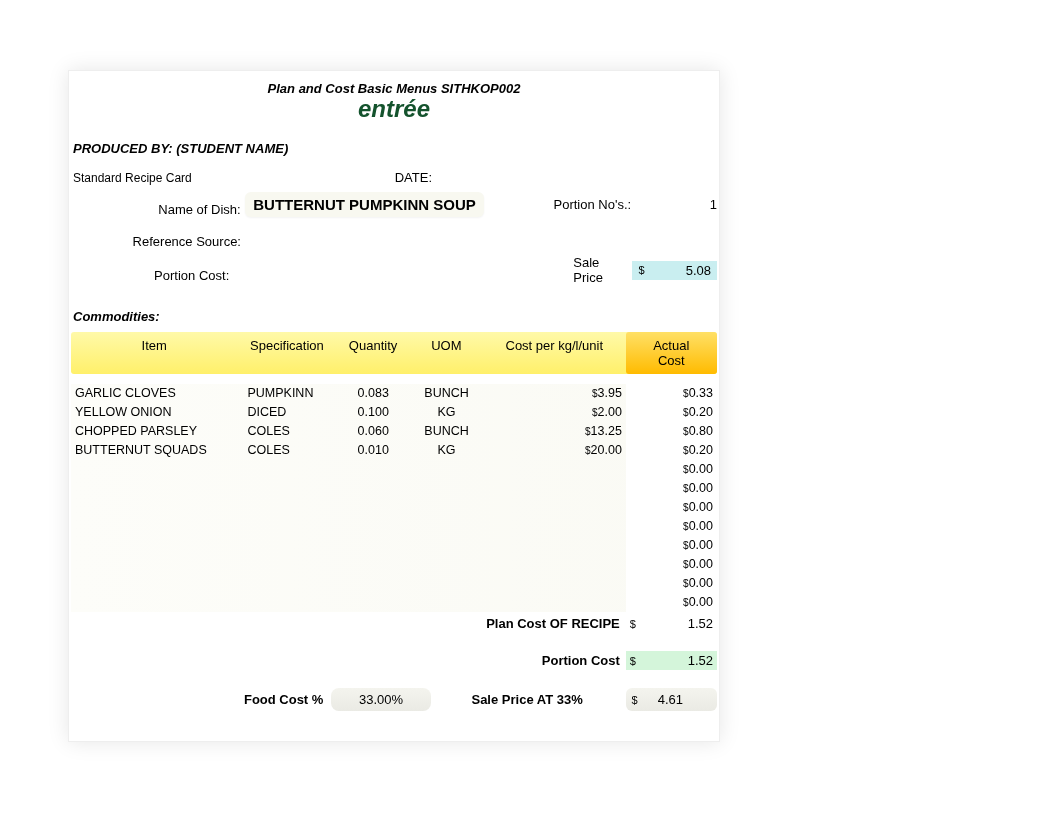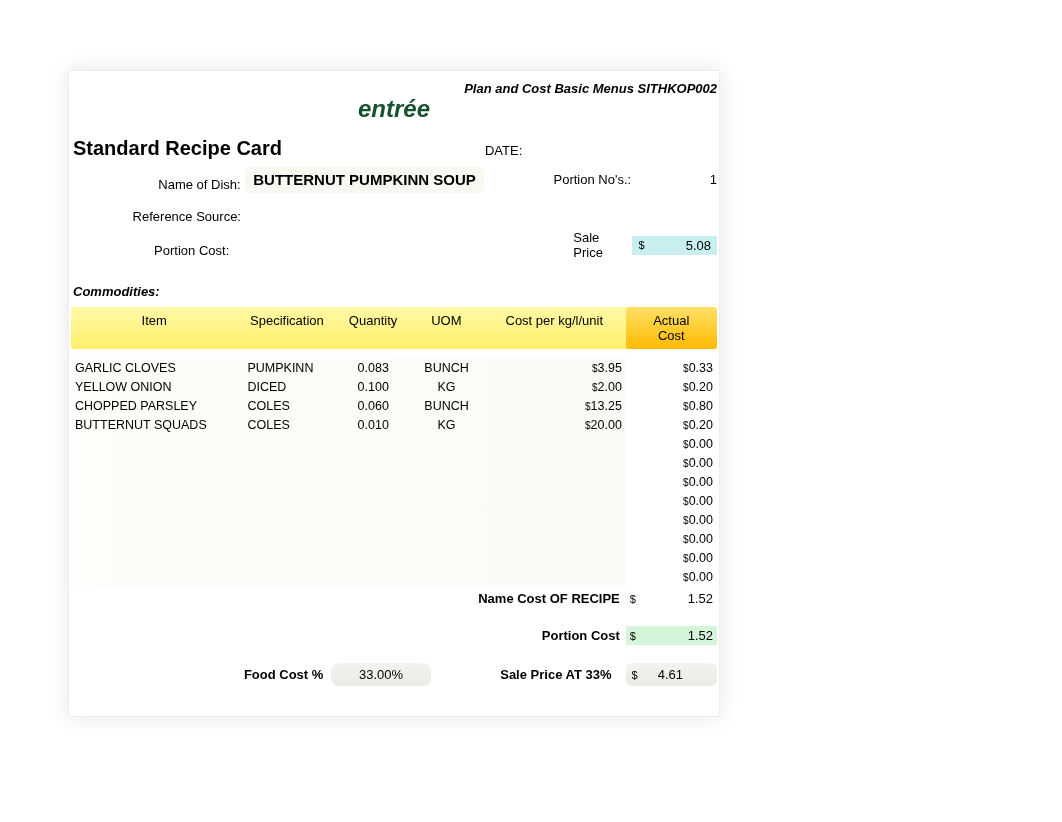--- a/index.html
+++ b/index.html
@@ -18,21 +18,21 @@
       position: absolute;
       left: 68px;
       top: 70px;
       width: 652px;
       background: #fff;
       box-shadow: 0 0 20px rgba(0,0,0,0.1);
       border: 1px solid #eee;
       padding: 8px 2px 30px 2px;
     }
     .course-title-row {
-      text-align: right;
+      text-align: center;
     }
     .course-title {
       font-weight: bold;
       font-style: italic;
       font-size: 13px;
     }
     .entree {
       color: #14532d;
       font-style: italic;
       font-size: 24px;
@@ -46,22 +46,22 @@
       font-weight: bold;
       margin-top: 18px;
       padding-left: 2px;
     }
     .recipe-title-row {
       display: flex;
       align-items: baseline;
       margin-top: 14px;
     }
     .recipe-title {
-      font-size: 20px;
-      font-weight: bold;
+      font-size: 12px;
+      font-weight: normal;
       padding-left: 2px;
       text-align: center;
     }
     .date-label {
       font-size: 13px;
       margin-left: 203px;
     }
     .field-row {
       display: flex;
       align-items: center;
@@ -201,24 +201,24 @@
     .food-cost-val {
       width: 100px;
       background: linear-gradient(#f4f4ee, #eaeae4);
       border-radius: 8px;
       text-align: center;
       font-size: 13px;
       padding: 4px 0;
     }
     .sale33-label {
       width: 196px;
-      text-align: right;
-      font-weight: bold;
-      font-size: 13px;
-      padding-right: 14px;
+      text-align: center;
+      font-weight: bold;
+      font-size: 13px;
+      padding-right: 2px;
     }
     .sale33-val {
       width: 92px;
       background: linear-gradient(#f4f4ee, #eaeae4);
       border-radius: 6px;
       font-size: 13px;
       padding: 4px 6px;
       display: flex;
       align-items: center;
     }
@@ -226,20 +226,21 @@
     .sale33-val .v { margin-left: auto; margin-right: 28px; }
   </style>
 </head>
 <body>
 
 <div class="page">
   <div class="course-title-row">
     <span class="course-title">Plan and Cost Basic Menus SITHKOP002</span>
   </div>
   <div class="entree">entrée</div>
+  <div class="produced-by">PRODUCED BY: (STUDENT NAME)</div>
 
   <div class="recipe-title-row">
     <div class="recipe-title">Standard Recipe Card</div>
     <div class="date-label">DATE:</div>
   </div>
 
   <div class="field-row">
     <div class="field-label">Name of Dish:</div>
     <div class="dish-name">BUTTERNUT PUMPKINN SOUP</div>
     <div class="portion-nos-label">Portion No's.:</div>
@@ -364,21 +365,21 @@
           <div class="cell-spec"></div>
           <div class="cell-qty"></div>
           <div class="cell-uom"></div>
           <div class="cell-cpu"></div>
           <div class="cell-actual"><span class="dollar">$</span>0.00</div>
         </div>
       </div>
   </div>
 
   <div class="total-row">
-    <div class="total-label">Name Cost OF RECIPE</div>
+    <div class="total-label">Plan Cost OF RECIPE</div>
     <div class="total-box">
       <span class="dollar">$</span>
       <span class="price-val">1.52</span>
     </div>
   </div>
 
   <div class="total-row portion-cost-row">
     <div class="total-label">Portion Cost</div>
     <div class="total-box total-box-green">
       <span class="dollar">$</span>

